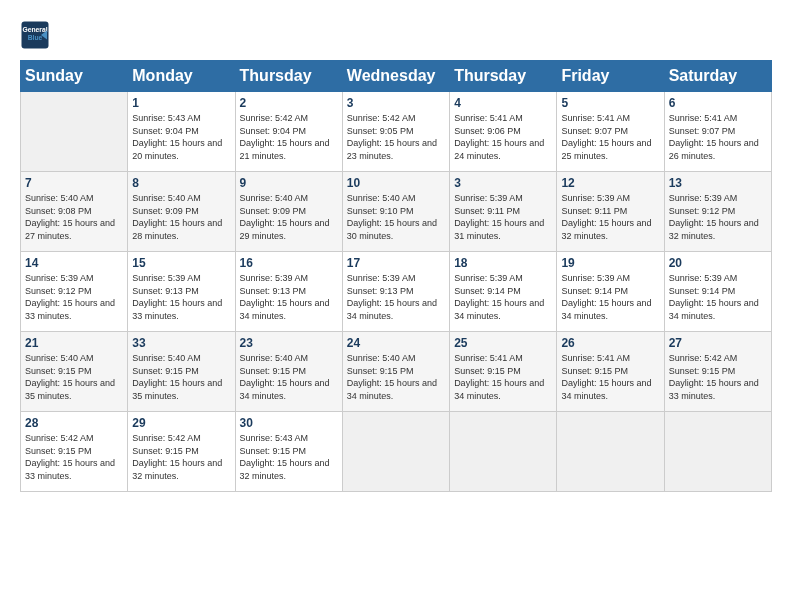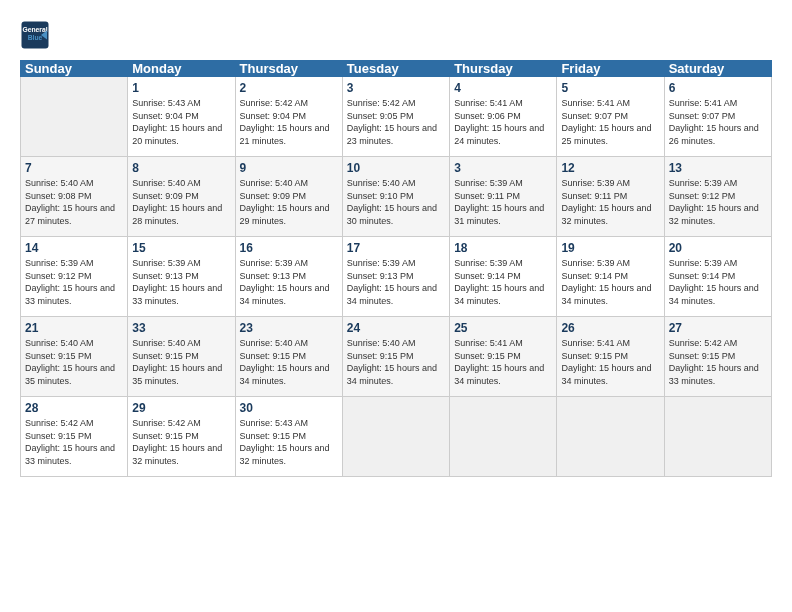--- a/index.html
+++ b/index.html
@@ -47,23 +47,23 @@
       color: #555;
     }
     table {
       width: 100%;
       border-collapse: collapse;
       font-size: 10px;
     }
     thead tr th {
       background-color: #2e6da4;
       color: #fff;
-      padding: 0 4px;
+      padding: 6px 4px;
       text-align: left;
-      font-size: 13px;
+      font-size: 16px;
       font-weight: bold;
       border: 1px solid #2e6da4;
     }
     tbody tr td {
       border: 1px solid #ccc;
       vertical-align: top;
       padding: 4px;
       width: 14.28%;
       height: 80px;
       background: #fff;
@@ -110,21 +110,21 @@
     <div class="location"></div>
   </div>
 </div>
 
 <table>
   <thead>
     <tr>
     <th>Sunday</th>
         <th>Monday</th>
         <th>Thursday</th>
-        <th>Tuesday</th>
+        <th>Wednesday</th>
         <th>Thursday</th>
         <th>Friday</th>
         <th>Saturday</th>
       </tr>
   </thead>
   <tbody id="calendar-body">
   <tr>
         <td class="empty-cell"></td>
         <td>
         <span class="day-num">1</span>

